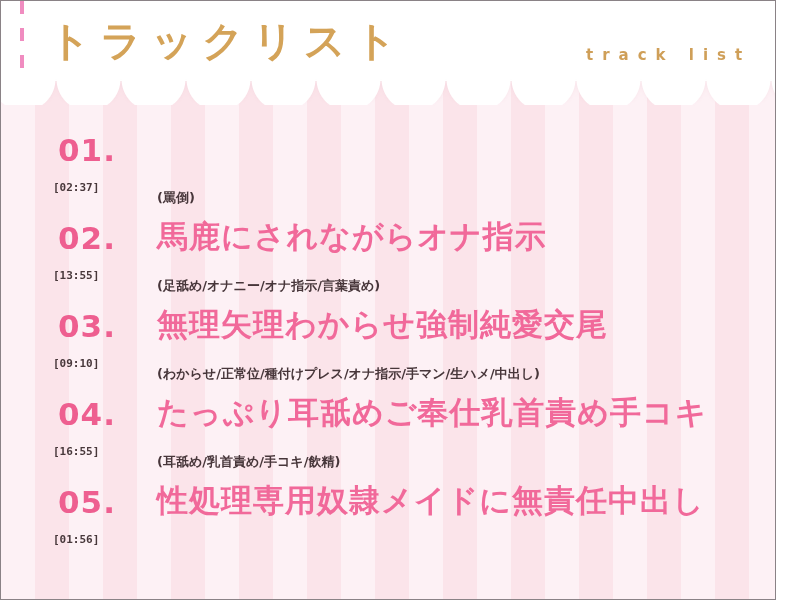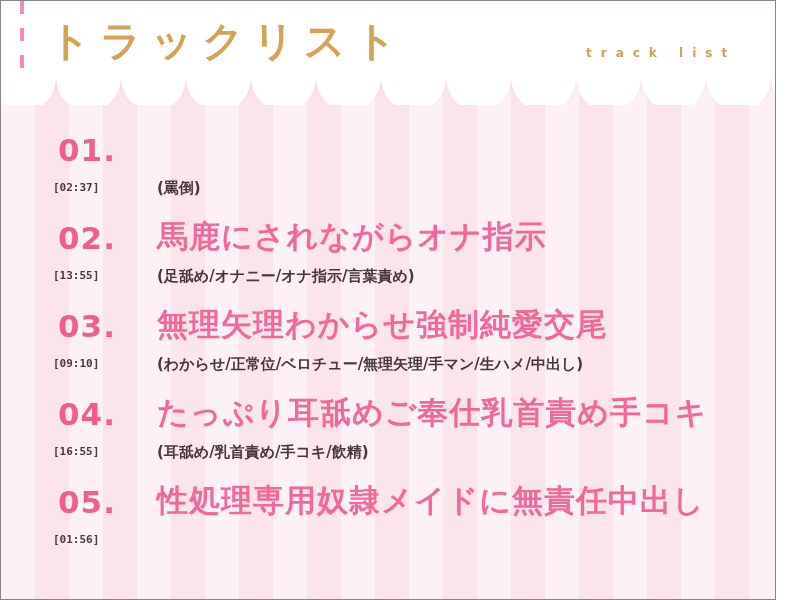--- a/index.html
+++ b/index.html
@@ -103,21 +103,21 @@
     letter-spacing: 9px;
     line-height: 52px;
     white-space: nowrap;
   }
 
   #page-subtitle {
     position: absolute;
     left: 585px;
     top: 45px;
     z-index: 10;
-    font-size: 12px;
+    font-size: 15px;
     font-weight: 700;
     color: #cf9f58;
     letter-spacing: 9px;
     white-space: nowrap;
   }
 
   
   #track-list {
     position: absolute;
     left: 0;
@@ -163,22 +163,22 @@
     font-weight: 700;
     color: #f1699a;
     letter-spacing: 1px;
     line-height: 42px;
     white-space: nowrap;
   }
 
   .track-tags {
     position: absolute;
     left: 156px;
-    top: 54px;
-    font-size: 15px;
+    top: 64px;
+    font-size: 13px;
     font-weight: 700;
     color: #47363a;
     letter-spacing: 0px;
     white-space: nowrap;
   }
 </style>
 </head>
 <body>
 
 <div id="page">
@@ -205,21 +205,21 @@
       <div class="track-num">02.</div>
       <div class="track-time">[13:55]</div>
       <div class="track-title">馬鹿にされながらオナ指示</div>
       <div class="track-tags">(足舐め/オナニー/オナ指示/言葉責め)</div>
     </div>
 
     <div class="track-row">
       <div class="track-num">03.</div>
       <div class="track-time">[09:10]</div>
       <div class="track-title">無理矢理わからせ強制純愛交尾</div>
-      <div class="track-tags">(わからせ/正常位/ベロチュー/無理矢理/手マン/生ハメ/中出し)</div>
+      <div class="track-tags">(わからせ/正常位/種付けプレス/オナ指示/手マン/生ハメ/中出し)</div>
     </div>
 
     <div class="track-row">
       <div class="track-num">04.</div>
       <div class="track-time">[16:55]</div>
       <div class="track-title">たっぷり耳舐めご奉仕乳首責め手コキ</div>
       <div class="track-tags">(耳舐め/乳首責め/手コキ/飲精)</div>
     </div>
 
     <div class="track-row">

